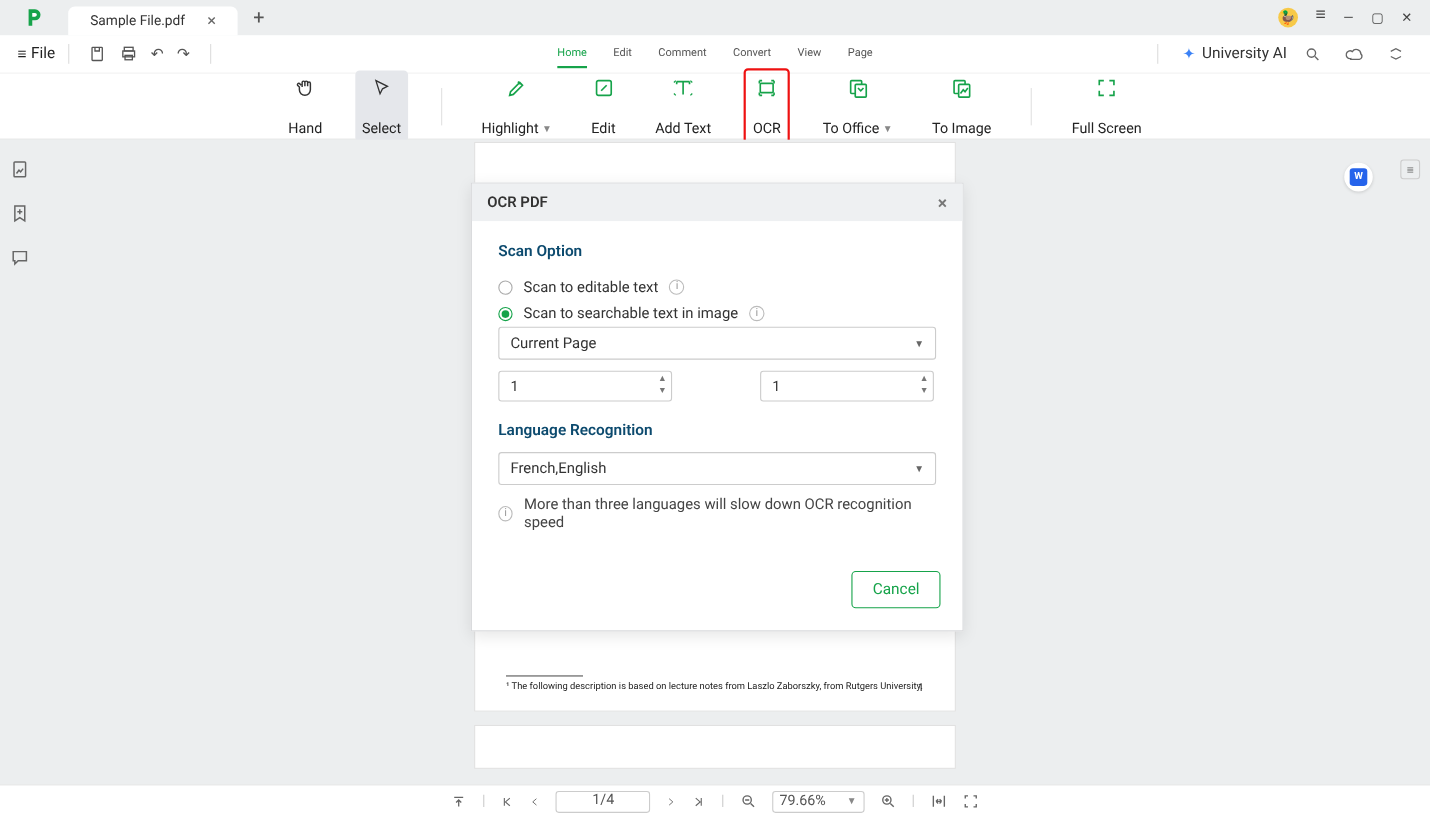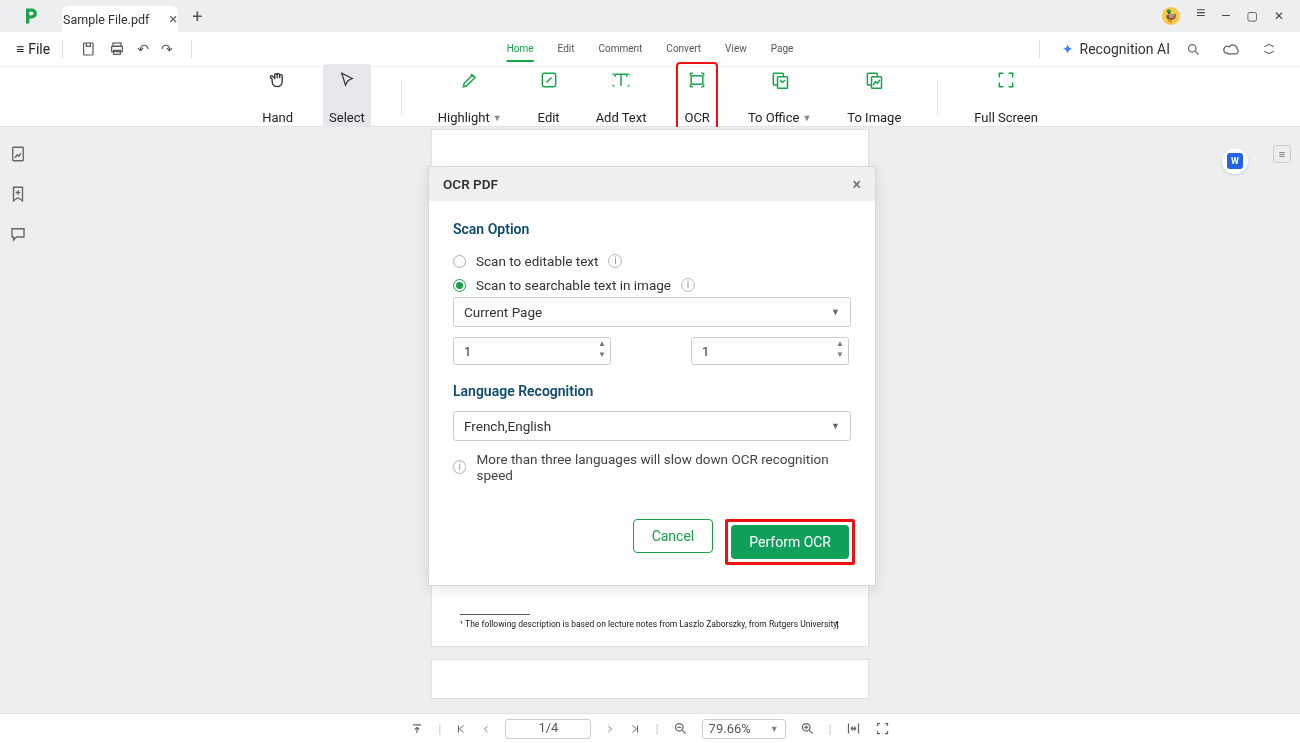--- a/index.html
+++ b/index.html
@@ -1,21 +1,21 @@
 <!DOCTYPE html>
 <html><head>
 <meta charset="utf-8">
 <style>
 * { margin: 0; padding: 0; box-sizing: border-box; font-family: -apple-system, BlinkMacSystemFont, "Segoe UI", Roboto, Arial, sans-serif; }
 body { width: 1300px; height: 743px; background: #eceeef; overflow: hidden; position: relative; color: #333; }
 
 .titlebar { height: 32px; background: #eceeef; display: flex; align-items: center; }
 .app-logo { width: 62px; display:flex; align-items:center; justify-content:center; }
 .app-logo svg { width: 20px; height: 20px; }
-.tab { height: 26px; margin-top: 6px; background: #fff; border-radius: 6px 6px 0 0; display:flex; align-items:center; padding: 0 1px; font-size: 12.5px; color:#333; }
+.tab { height: 26px; margin-top: 6px; background: #fff; border-radius: 6px 6px 0 0; display:flex; align-items:center; padding: 0 20px; font-size: 12.5px; color:#333; }
 .tab .close { margin-left: 20px; color:#666; font-size: 15px; cursor:pointer; }
 .new-tab { margin-left: 10px; color: #555; font-size: 18px; cursor:pointer; padding: 0 4px;}
 .titlebar-right { margin-left: auto; display:flex; align-items:center; gap: 16px; padding-right: 16px; }
 .avatar { width: 18px; height: 18px; border-radius: 50%; background: #f7c948; display:flex; align-items:center; justify-content:center; font-size:12px;}
 .win-btn { color:#444; font-size: 12px; }
 .hamburger-lines { display:inline-block; line-height:4px; font-size:16px; position:relative; top:-2px;}
 
 .menubar { height: 35px; background: #fff; display:flex; align-items:center; border-bottom: 1px solid #f0f0f0; }
 .file-btn { margin-left: 16px; display:flex; align-items:center; gap:4px; font-size: 14px; color:#222; }
 .sep { width:1px; height:18px; background:#ddd; margin: 0 12px; }
@@ -133,21 +133,21 @@
     <div class="ctab">Comment</div>
     <div class="ctab">Convert</div>
     <div class="ctab">View</div>
     <div class="ctab">Page</div>
   </div>
 
   <div class="right-tabs">
     <div class="sep"></div>
     <div class="ai-btn">
       <span class="ai-star">✦</span>
-      <span>Recognition AI</span>
+      <span>University AI</span>
     </div>
     <span class="mini-icon">
       <svg width="15" height="15" viewBox="0 0 24 24" fill="none" stroke="#666" stroke-width="2">
           <circle cx="10" cy="10" r="6"></circle>
           <path d="M15 15l5 5"></path>
         </svg>
     </span>
     <span class="mini-icon">
       <svg width="17" height="14" viewBox="0 0 24 18" fill="none" stroke="#666" stroke-width="1.8">
           <path d="M7 15a5 5 0 1 1 2-9 6 6 0 0 1 11 3 4 4 0 0 1-2 7H7z"></path>
@@ -333,23 +333,20 @@
       <span>French,English</span>
       <span class="caret">▼</span>
     </div>
     <div class="hint-row">
       <span class="info">i</span>
       <span>More than three languages will slow down OCR recognition speed</span>
     </div>
   </div>
   <div class="dialog-footer">
     <div class="btn btn-cancel">Cancel</div>
-    <div class="btn-primary-wrap">
-      <div class="btn btn-primary">Perform OCR</div>
-    </div>
   </div>
 </div>
 
 <div class="statusbar">
   <div class="grp">
     <span class="sicon">
         <svg width="14" height="14" viewBox="0 0 24 24" fill="none" stroke="#666" stroke-width="2">
           <path d="M5 5h14M12 19V9M8 13l4-4 4 4"></path>
         </svg>
       </span>

